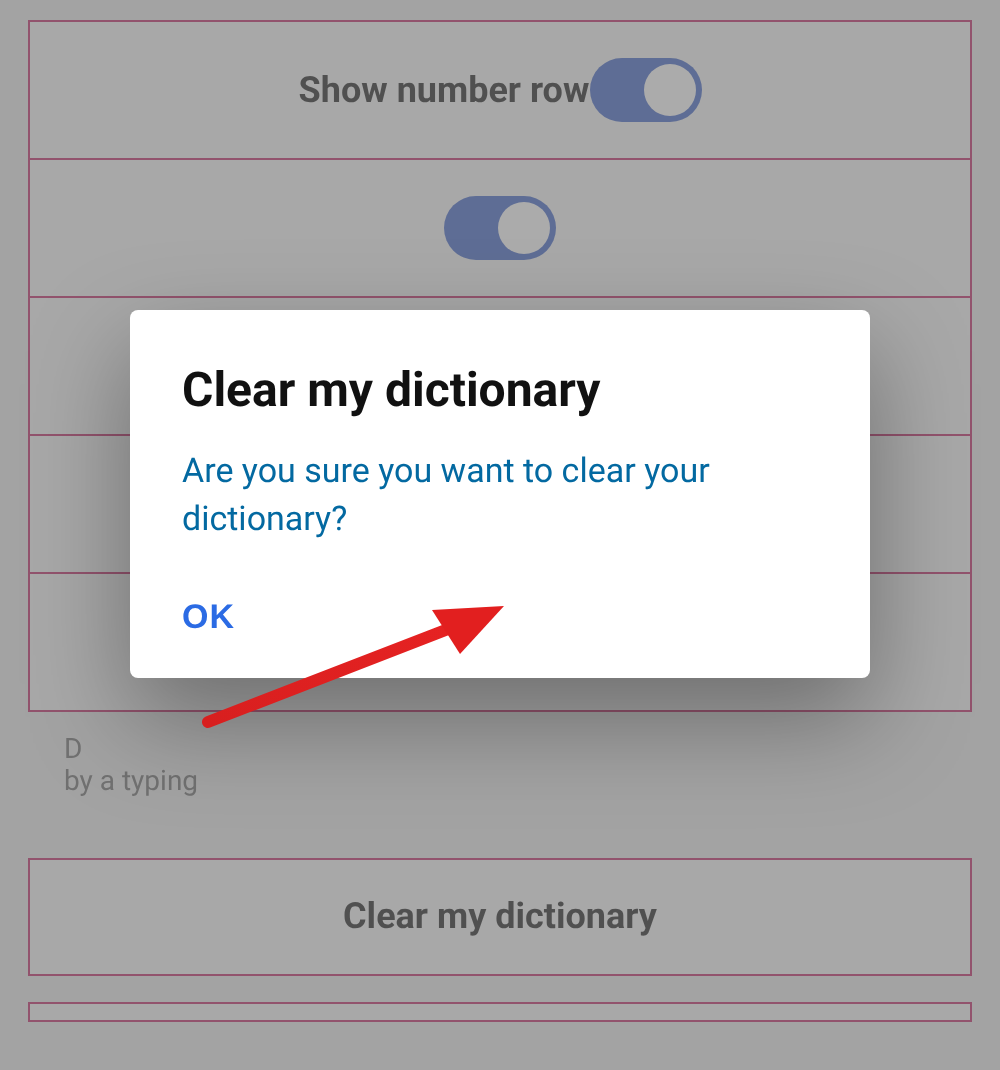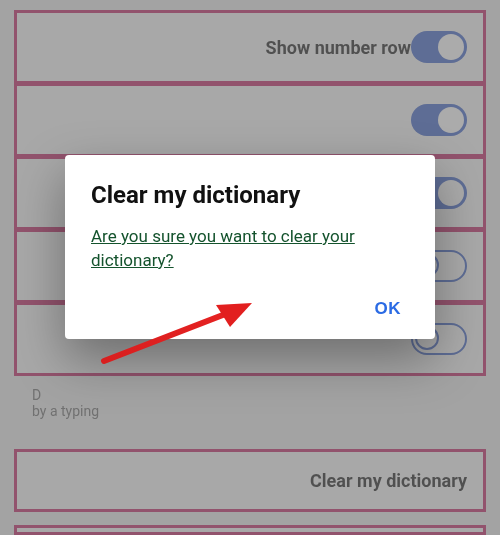--- a/index.html
+++ b/index.html
@@ -7,25 +7,25 @@
   body {
     font-family: -apple-system, BlinkMacSystemFont, "Segoe UI", Roboto, Helvetica, Arial, sans-serif;
     background: #ebebeb;
     position: relative;
   }
   .list {
     padding: 10px 14px 0 14px;
   }
   .row {
     background: #f7f7f7;
-    border: 3px solid #be185d;
+    border: 1px solid #be185d;
     padding: 18px 16px;
     display: flex;
     align-items: center;
-    justify-content: flex-end;
+    justify-content: center;
     margin-bottom: -1px;
   }
   .row-label {
     font-size: 18px;
     font-weight: 700;
     color: #111;
   }
   .toggle {
     width: 56px;
     height: 32px;
@@ -74,28 +74,27 @@
     padding: 26px 26px 14px 26px;
   }
   .dialog-title {
     font-size: 24px;
     font-weight: 700;
     color: #111;
     margin-bottom: 16px;
   }
   .dialog-body {
     font-size: 17px;
-    color: #14532d;
+    color: #0369a1;
     line-height: 1.4;
     margin-bottom: 26px;
-    text-decoration: underline;
   }
   .dialog-actions {
     display: flex;
-    justify-content: flex-end;
+    justify-content: flex-start;
     gap: 38px;
     padding-right: 8px;
     padding-bottom: 6px;
   }
   .dlg-btn {
     background: none;
     border: none;
     font-size: 17px;
     font-weight: 700;
     color: #2b6be4;

